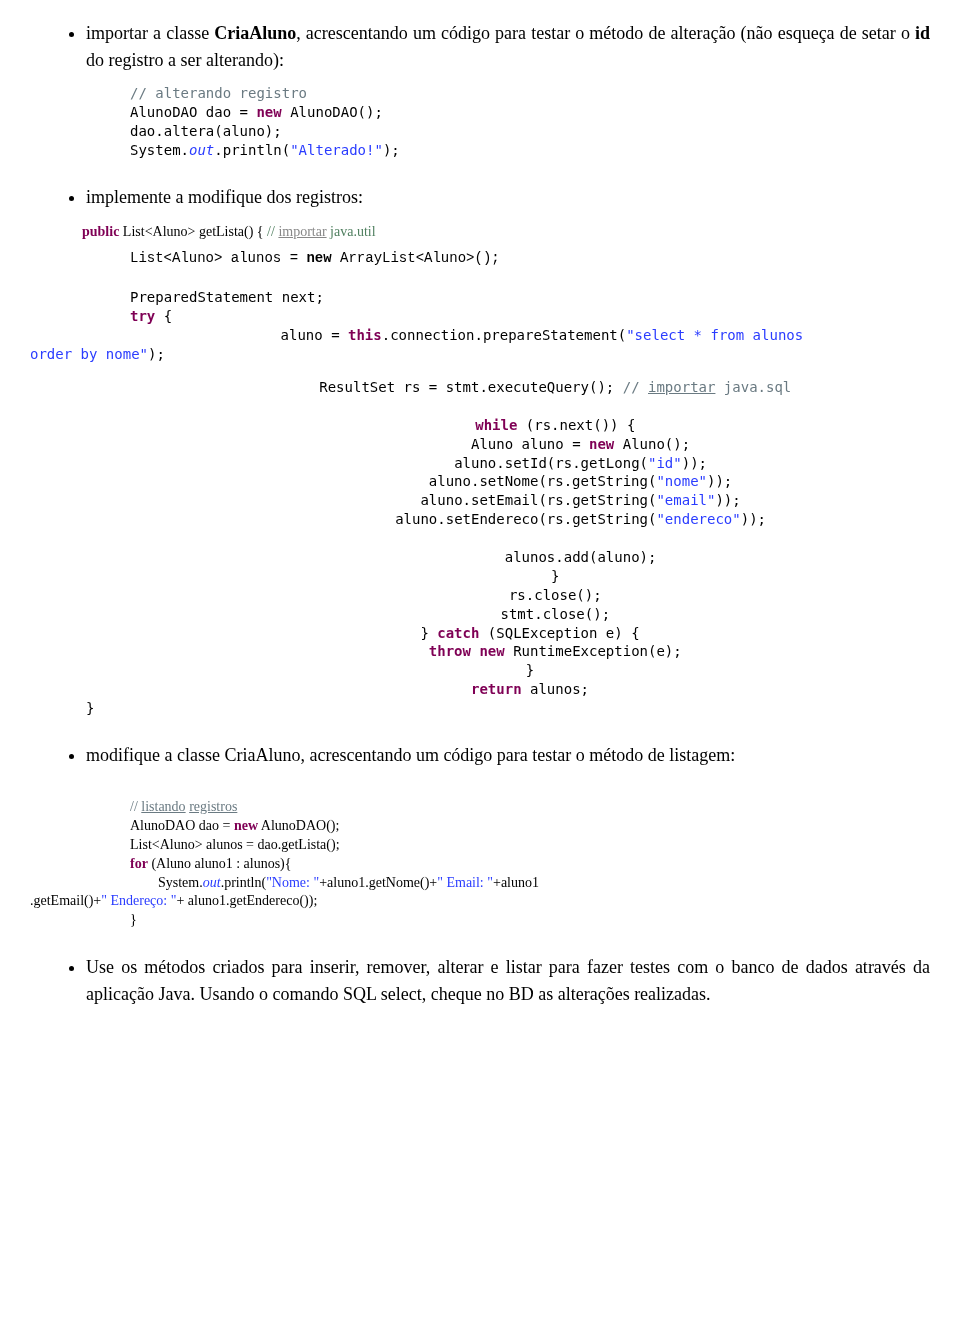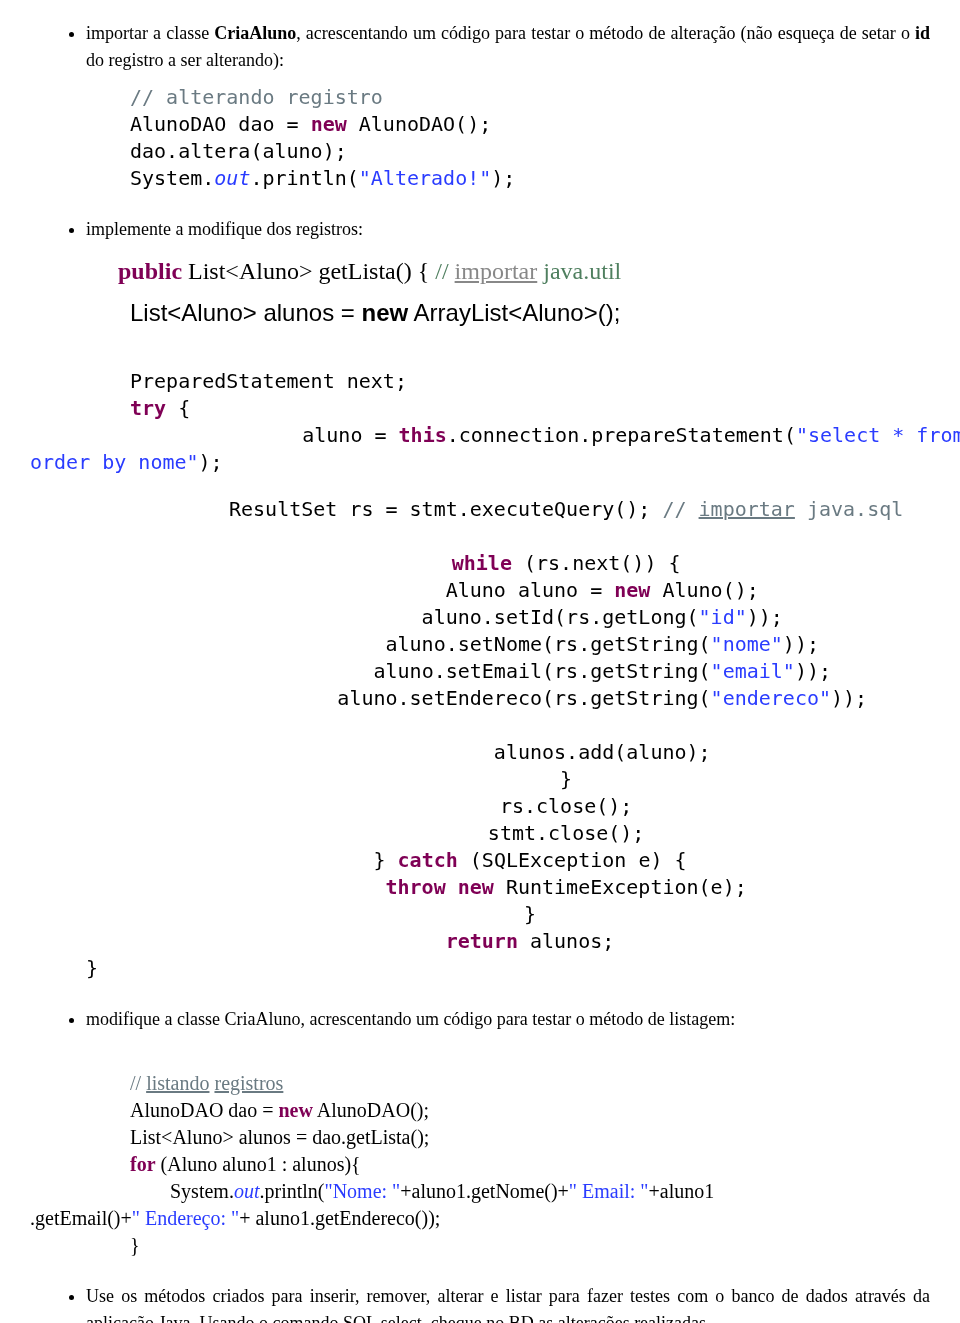--- a/index.html
+++ b/index.html
@@ -17,34 +17,34 @@
     padding-left: 56px;
     margin: 0;
   }
   ul.bullets > li {
     margin-bottom: 10px;
     text-align: justify;
   }
   .bold { font-weight: bold; }
   .code-block {
     font-family: 'DejaVu Sans Mono', 'Courier New', monospace;
-    font-size: 20px;
+    font-size: 14px;
     white-space: pre;
     line-height: 1.35;
     margin: 0 0 24px 0;
   }
   .indent-code { margin-left: 100px; }
   .c-comment { color: #6a7a82; }
   .c-keyword { color: #7f0055; font-weight: bold; }
   .c-string { color: #2a3cff; }
   .c-static { color: #2a3cff; font-style: italic; }
   .c-under { text-decoration: underline; }
   .pub { color: #7f0055; font-weight: bold; font-family: Georgia, serif; }
-  .method-line { font-family: Georgia, serif; font-size: 24px; margin-left: 88px; }
-  .method-body { font-family: Liberation Sans, sans-serif; font-size: 24px; margin-left: 100px; margin-top: 6px; margin-bottom: 10px; }
+  .method-line { font-family: Georgia, serif; font-size: 14px; margin-left: 52px; }
+  .method-body { font-family: Liberation Mono, monospace; font-size: 14px; margin-left: 100px; margin-top: 6px; margin-bottom: 1px; }
   .gray-under { color: #888; text-decoration: underline; }
   .green-comment { color: #4f7f5f; }
 </style>
 </head>
 <body>
 
 <ul class="bullets">
   <li>
     <span>importar a classe </span><span class="bold">CriaAluno</span><span>, acrescentando um código para testar o método de alteração (não esqueça de setar o </span><span class="bold">id</span><span> do registro a ser alterando):</span>
   </li>

